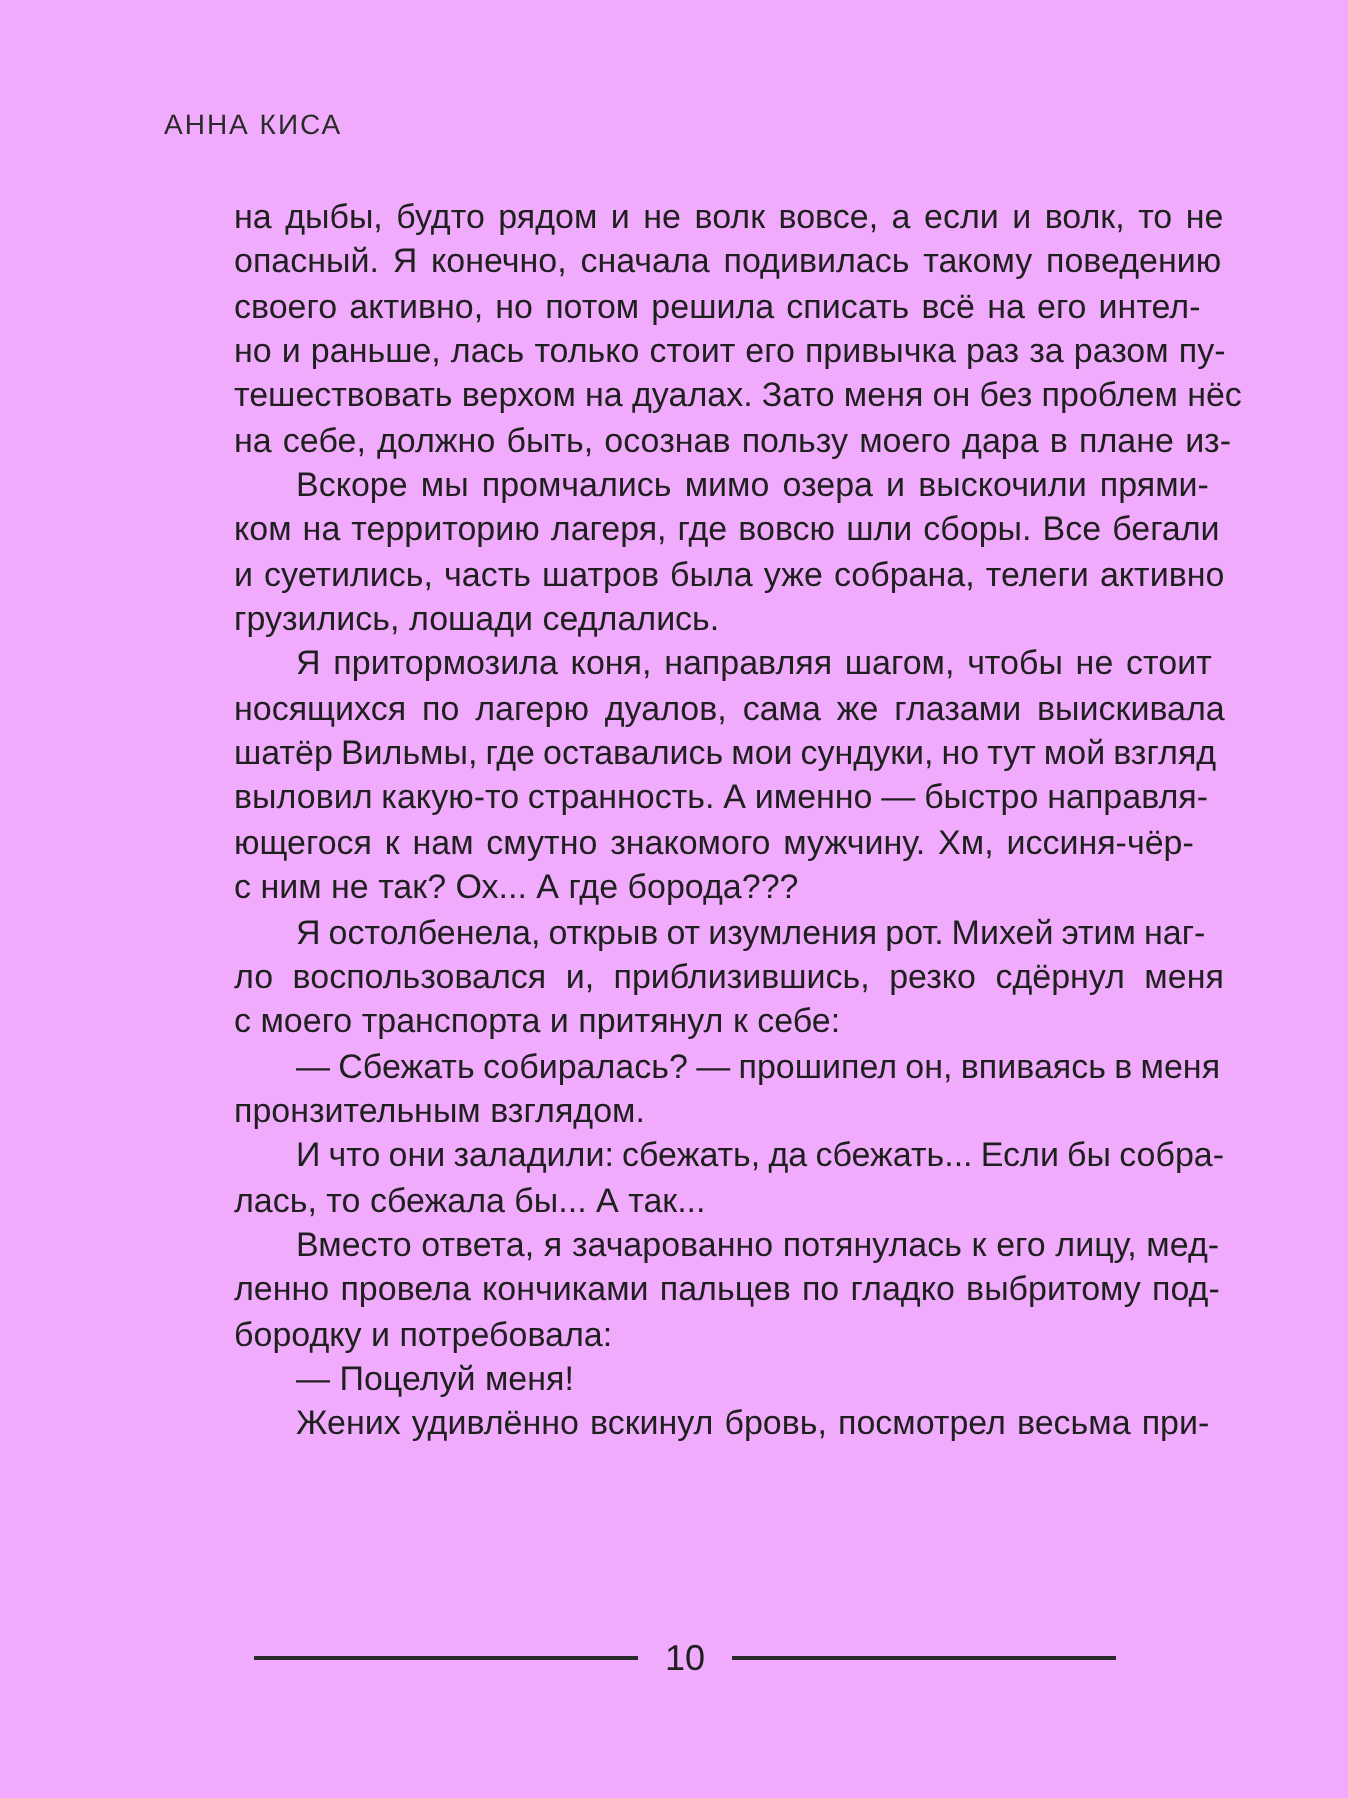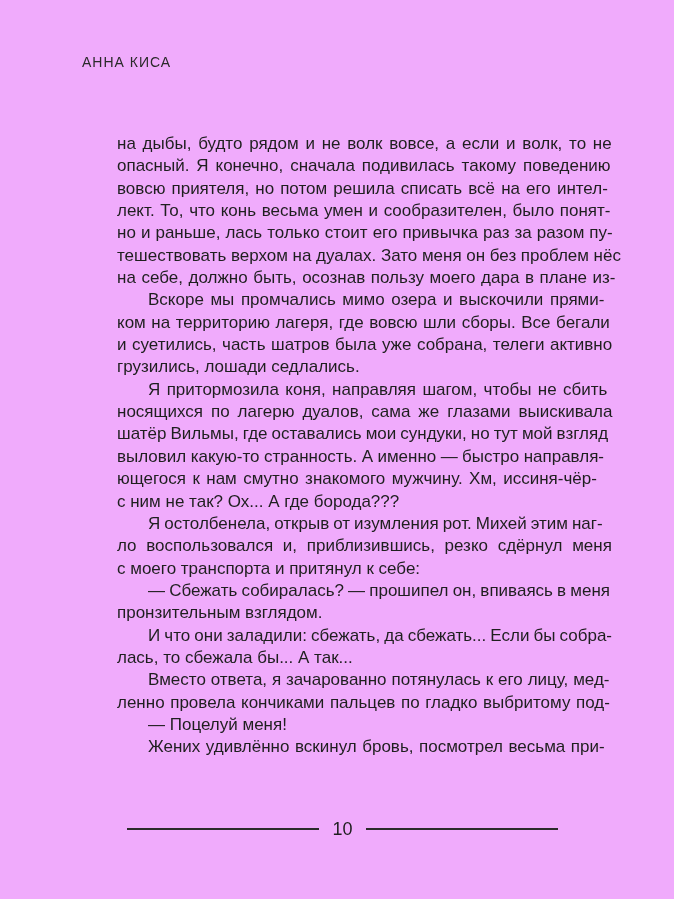--- a/index.html
+++ b/index.html
@@ -54,46 +54,46 @@
     color: #1f1f1f;
     line-height: 20px;
   }
 </style>
 </head>
 <body>
 
 <div class="page">
   <div class="header">АННА КИСА</div>
   <div class="text-block">
-      <div class="line" style="word-spacing: 2.01562px; margin-top: 35px;"><span>на дыбы, будто рядом и не волк вовсе, а если и волк, то не</span></div>
+      <div class="line" style="word-spacing: 2.01562px;"><span>на дыбы, будто рядом и не волк вовсе, а если и волк, то не</span></div>
       <div class="line" style="word-spacing: 2.17448px;"><span>опасный. Я конечно, сначала подивилась такому поведению</span></div>
-      <div class="line" style="word-spacing: 1.35764px;"><span>вовсю приятеля, но потом решила списать всё на его интел-</span></div>
-      <div class="line" style="word-spacing: 0.911458px;"><span>лект. То, что конь весьма умен и сообразителен, было понят-</span></div>
+      <div class="line" style="word-spacing: 1.35764px;"><span>своего активно, но потом решила списать всё на его интел-</span></div>
       <div class="line" style="word-spacing: 0.319602px;"><span>но и раньше, лась только стоит его привычка раз за разом пу-</span></div>
       <div class="line" style="word-spacing: -0.100694px;"><span>тешествовать верхом на дуалах. Зато меня он без проблем нёс</span></div>
       <div class="line" style="word-spacing: 0.86875px;"><span>на себе, должно быть, осознав пользу моего дара в плане из-</span></div>
       <div class="line indent" style="word-spacing: 1.85045px;"><span>Вскоре мы промчались мимо озера и выскочили прями-</span></div>
       <div class="line" style="word-spacing: 0.810764px;"><span>ком на территорию лагеря, где вовсю шли сборы. Все бегали</span></div>
       <div class="line" style="word-spacing: 0.816406px;"><span>и суетились, часть шатров была уже собрана, телеги активно</span></div>
       <div class="line"><span>грузились, лошади седлались.</span></div>
-      <div class="line indent" style="word-spacing: 1.65625px;"><span>Я притормозила коня, направляя шагом, чтобы не сбить</span></div>
+      <div class="line indent" style="word-spacing: 1.65625px;"><span>Я притормозила коня, направляя шагом, чтобы не стоит</span></div>
       <div class="line" style="word-spacing: 3.21652px;"><span>носящихся по лагерю дуалов, сама же глазами выискивала</span></div>
       <div class="line" style="word-spacing: -0.699653px;"><span>шатёр Вильмы, где оставались мои сундуки, но тут мой взгляд</span></div>
       <div class="line" style="word-spacing: -0.314732px;"><span>выловил какую-то странность. А именно — быстро направля-</span></div>
       <div class="line" style="word-spacing: 1.68304px;"><span>ющегося к нам смутно знакомого мужчину. Хм, иссиня-чёр-</span></div>
       <div class="line"><span>с ним не так? Ох... А где борода???</span></div>
       <div class="line indent" style="word-spacing: -0.724609px;"><span>Я остолбенела, открыв от изумления рот. Михей этим наг-</span></div>
       <div class="line" style="word-spacing: 4.99479px;"><span>ло воспользовался и, приблизившись, резко сдёрнул меня</span></div>
       <div class="line"><span>с моего транспорта и притянул к себе:</span></div>
       <div class="line indent" style="word-spacing: -0.576172px;"><span>— Сбежать собиралась? — прошипел он, впиваясь в меня</span></div>
       <div class="line"><span>пронзительным взглядом.</span></div>
       <div class="line indent" style="word-spacing: -0.630208px;"><span>И что они заладили: сбежать, да сбежать... Если бы собра-</span></div>
       <div class="line"><span>лась, то сбежала бы... А так...</span></div>
       <div class="line indent" style="word-spacing: 0.123047px;"><span>Вместо ответа, я зачарованно потянулась к его лицу, мед-</span></div>
       <div class="line" style="word-spacing: 0.877232px;"><span>ленно провела кончиками пальцев по гладко выбритому под-</span></div>
+      <div class="line"><span>бородку и потребовала:</span></div>
       <div class="line indent"><span>— Поцелуй меня!</span></div>
       <div class="line indent" style="word-spacing: 0.804688px;"><span>Жених удивлённо вскинул бровь, посмотрел весьма при-</span></div>
     </div>
   <div class="footer">
     <div class="rule"></div>
     <div class="pagenum">10</div>
     <div class="rule"></div>
   </div>
 </div>
 

